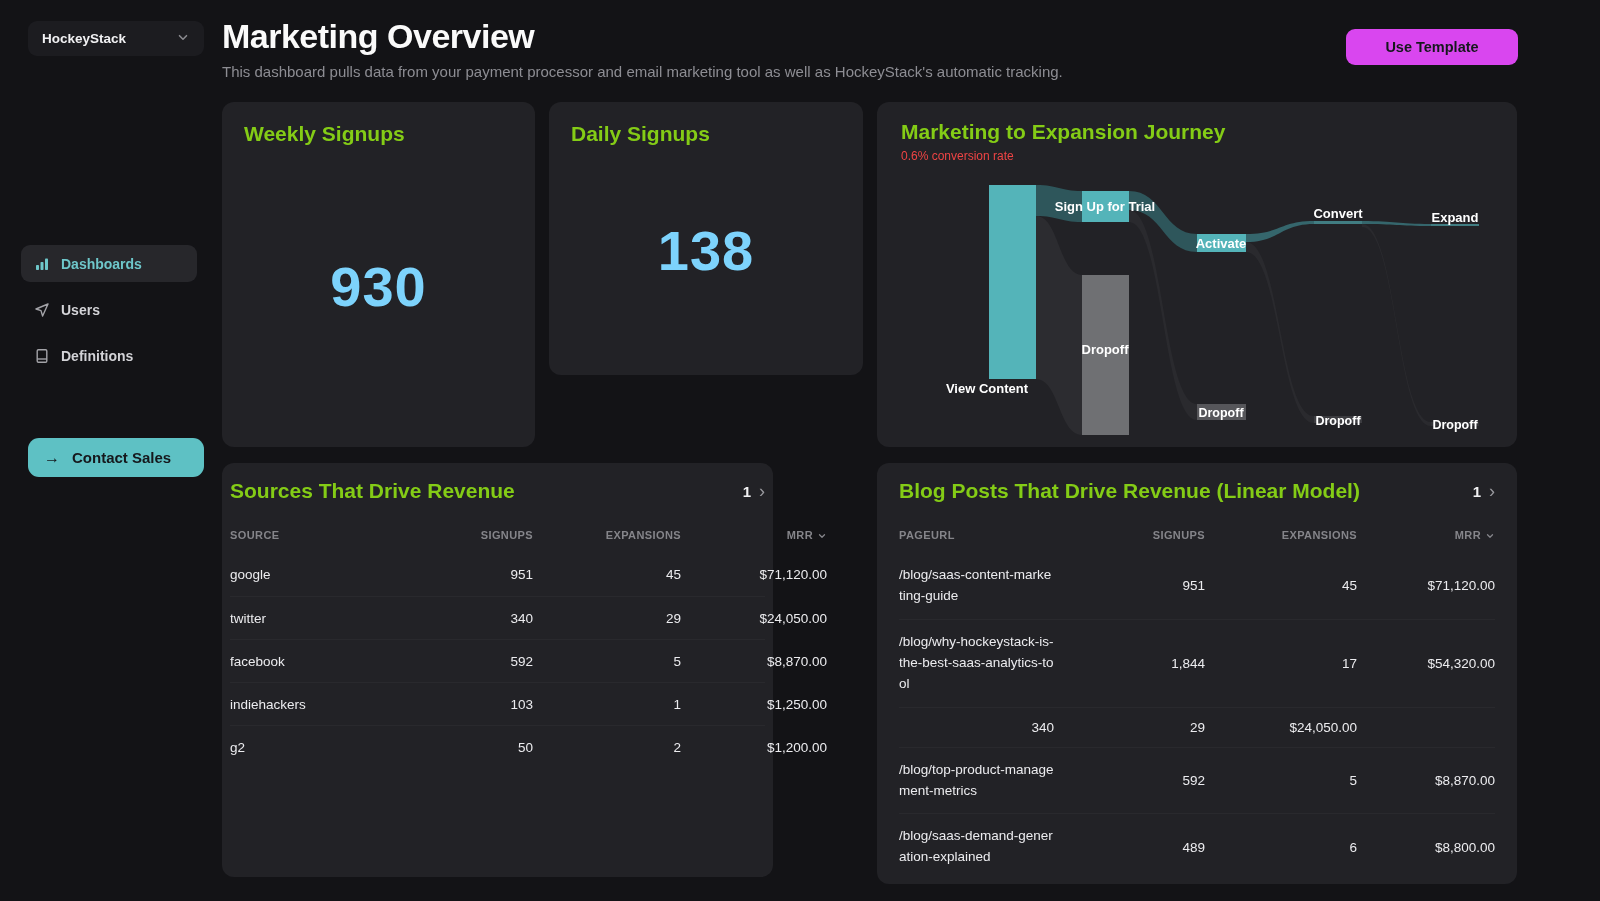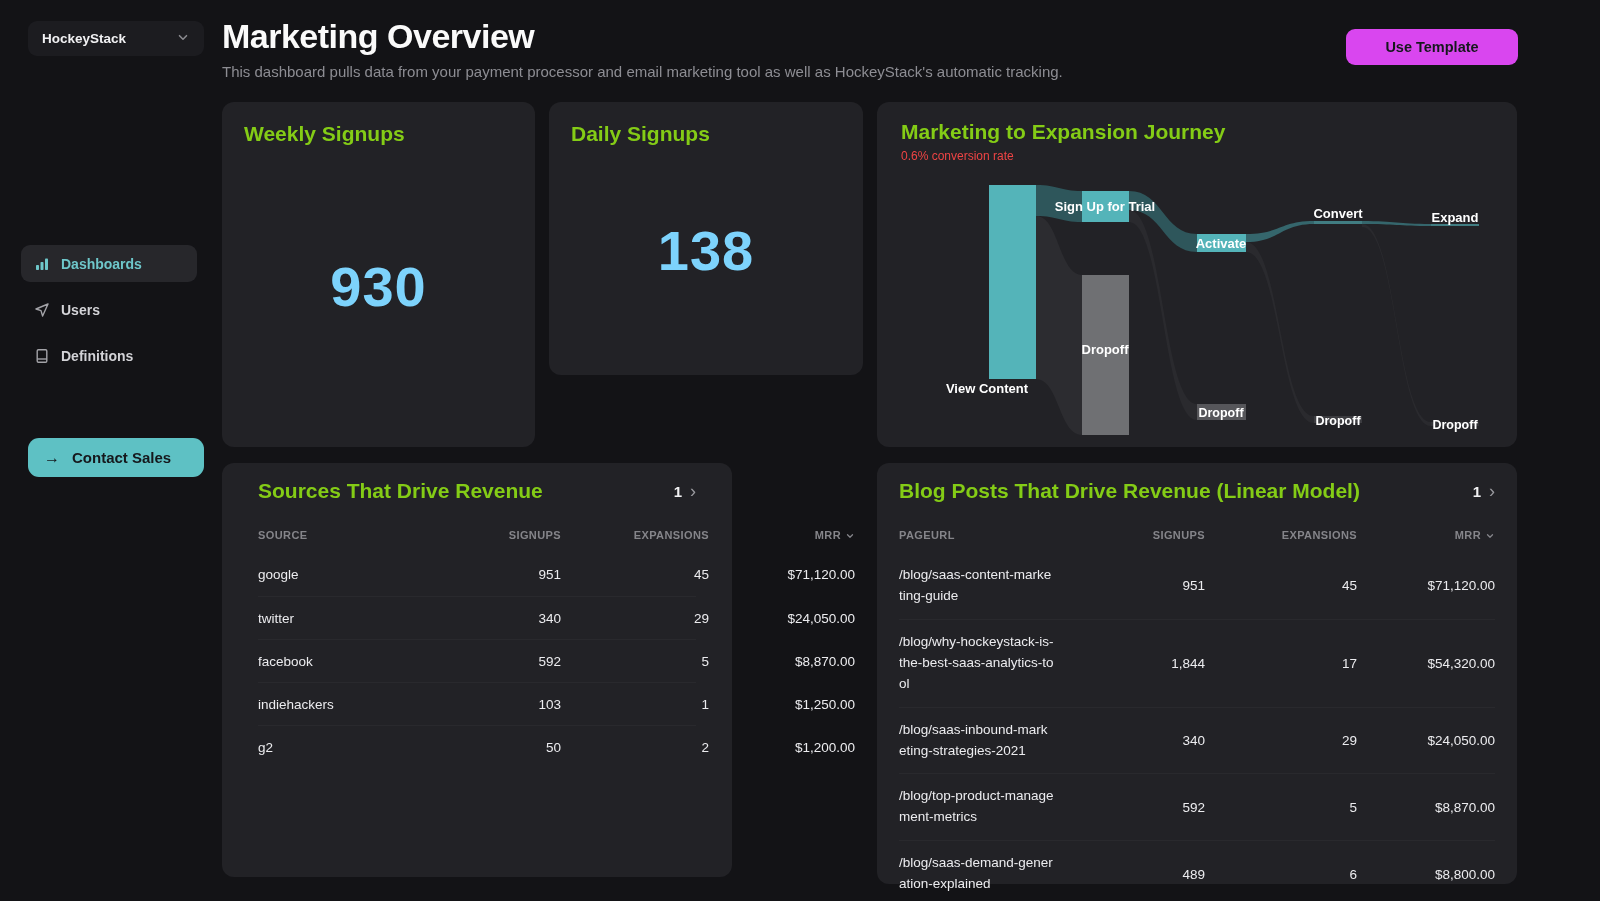--- a/index.html
+++ b/index.html
@@ -53,21 +53,21 @@
   #card-daily  { left:549px; top:102px; width:314px; height:273px; display:flex; flex-direction:column; padding:20px 22px; }
   .stat-body { flex:1; display:flex; align-items:center; justify-content:center; }
   .stat-value { font-size:56px; font-weight:700; color:#7dd3fc; letter-spacing:1px; }
 
   #card-journey { left:877px; top:102px; width:640px; height:345px; padding:18px 24px; }
   .journey-sub { font-size:12px; color:#ef4444; margin-top:5px; }
   #card-journey svg { position:absolute; left:0; top:0; }
   #card-journey svg text { font-size:13px; font-weight:600; fill:#ffffff; }
   #card-journey svg text.small { font-size:12.5px; }
 
-  #card-sources { left:222px; top:463px; width:510px; height:414px; padding:0 36px; }
+  #card-sources { left:222px; top:463px; width:551px; height:414px; padding:0 8px; }
   #card-blog    { left:877px; top:463px; width:640px; height:421px; padding:0 22px; }
   .card-head { display:flex; align-items:center; justify-content:space-between; padding-top:16px; }
   .pager { display:flex; align-items:center; gap:8px; }
   .pager .pnum { font-size:15px; font-weight:600; color:#f1f1f3; }
   .pager .pnext { font-size:18px; color:#9a9a9f; line-height:1; }
 
   .thead { display:grid; padding:26px 0 12px; color:#85858a; font-size:11px; font-weight:700; letter-spacing:.4px; }
   #card-sources .thead, #card-sources .trow { grid-template-columns:155px 148px 148px 146px; }
   #card-blog .thead,    #card-blog .trow    { grid-template-columns:155px 151px 152px 138px; }
   .thead .th { text-align:right; display:flex; justify-content:flex-end; align-items:center; gap:4px; }
@@ -276,23 +276,20 @@
       </div>
       <div class="trow" data-interactable="true">
         <div class="tcell first">
           <span data-interactable="false">/blog/why-hockeystack-is-the-best-saas-analytics-tool</span>
         </div>
         <div class="tcell"><span data-interactable="false">1,844</span></div>
         <div class="tcell"><span data-interactable="false">17</span></div>
         <div class="tcell"><span data-interactable="false">$54,320.00</span></div>
       </div>
       <div class="trow" data-interactable="true">
-        <div class="tcell first">
-          <span data-interactable="false">/blog/saas-inbound-marketing-strategies-2021</span>
-        </div>
         <div class="tcell"><span data-interactable="false">340</span></div>
         <div class="tcell"><span data-interactable="false">29</span></div>
         <div class="tcell"><span data-interactable="false">$24,050.00</span></div>
       </div>
       <div class="trow" data-interactable="true">
         <div class="tcell first">
           <span data-interactable="false">/blog/top-product-management-metrics</span>
         </div>
         <div class="tcell"><span data-interactable="false">592</span></div>
         <div class="tcell"><span data-interactable="false">5</span></div>

